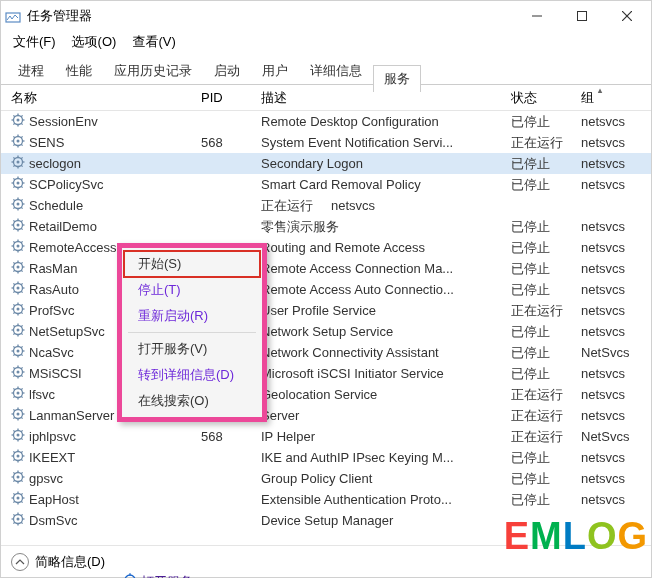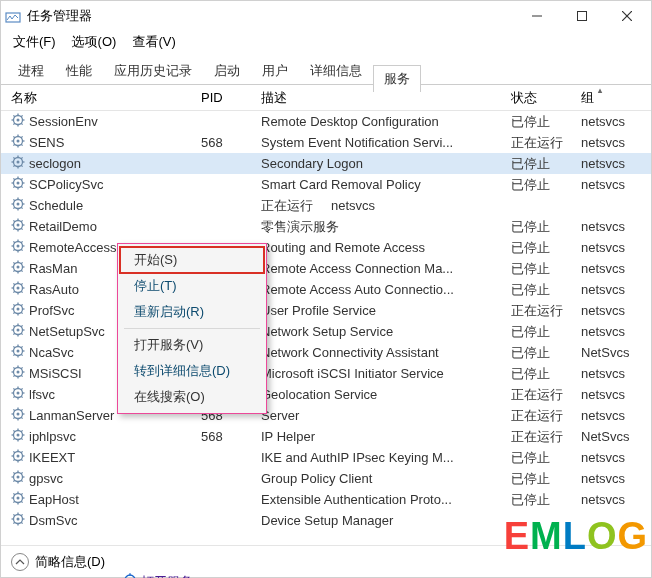--- a/index.html
+++ b/index.html
@@ -40,25 +40,25 @@
   .row .c-stat { width:70px; }
   .row .c-grp  { flex:1; }
   .row.selected { background:#d9e8f7; }
   .svc-icon { width:14px; height:14px; flex-shrink:0; }
   .statusbar { height:32px; border-top:1px solid #e5e5e5; display:flex; align-items:center; padding:0 10px; gap:18px; font-size:13px; }
   .statusbar .lnk { color:#4c1d95; display:flex; align-items:center; gap:4px;margin-top:40px; }
   .chev-circle { width:18px; height:18px; border:1px solid #888; border-radius:50%; display:inline-flex; align-items:center; justify-content:center; }
 
   .context-menu {
     position:absolute; left:116px; top:158px; width:150px;
-    background:#f5f5f5; border:1px solid #ec4899; box-shadow:3px 3px 6px rgba(0,0,0,.25);
+    background:#f5f5f5; border:5px solid #ec4899; box-shadow:3px 3px 6px rgba(0,0,0,.25);
     padding:3px 2px; font-size:13px; z-index:50;
   }
   .context-menu .item { padding:4px 14px; color:#333; }
-  .context-menu .item.disabled { color:#0c4a6e; }
+  .context-menu .item.disabled { color:#6d28d9; }
   .context-menu .item.highlight { outline:2px solid #d93025; outline-offset:-1px; }
   .context-menu hr { border:none; border-top:1px solid #d8d8d8; margin:3px 4px; }
 
   .watermark {
     position:absolute; right:4px; bottom:20px;
     font-family: Arial Black, Arial, sans-serif; font-weight:900; font-size:38px; letter-spacing:1px;
     z-index:100; display:flex;
   }
   .watermark span:nth-child(1){color:#f7403a;}
   .watermark span:nth-child(2){color:#00b14f;}

